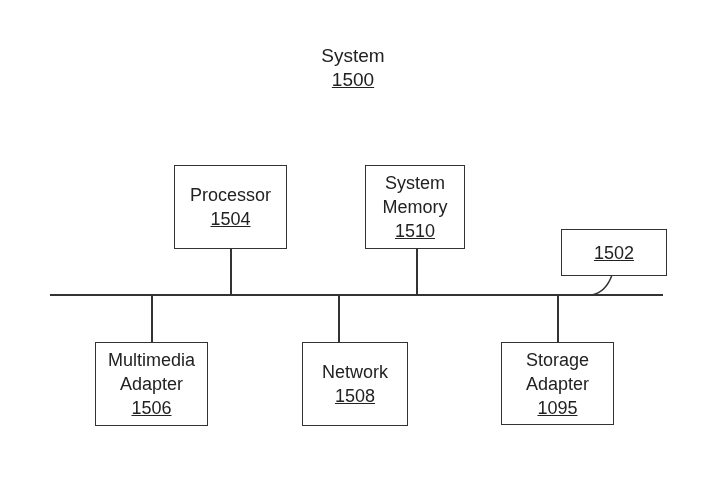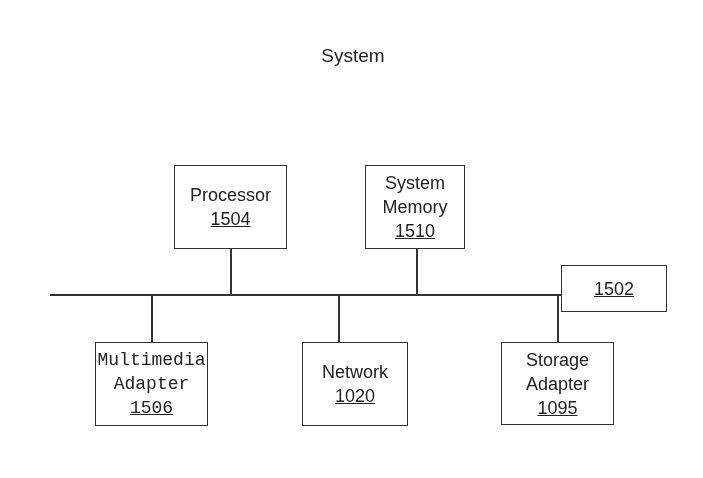--- a/index.html
+++ b/index.html
@@ -8,20 +8,21 @@
   .ul{text-decoration:underline;}
   .box{position:absolute;border:1.5px solid #333;background:#fff;box-sizing:border-box;display:flex;flex-direction:column;align-items:center;justify-content:center;font-size:18px;line-height:24px;text-align:center;}
   .line{position:absolute;background:#333;}
   svg{position:absolute;left:0;top:0;}
 </style>
 </head>
 <body>
 
 <div class="title">
   <div>System</div>
+  <div class="ul">1500</div>
 </div>
 
 <div class="line" style="left:50px;top:294px;width:613px;height:2px;"></div>
 
 <div class="line" style="left:230px;top:248px;width:1.5px;height:47px;"></div>
 <div class="line" style="left:416px;top:248px;width:1.5px;height:47px;"></div>
 <div class="line" style="left:151px;top:295px;width:1.5px;height:47px;"></div>
 <div class="line" style="left:338px;top:295px;width:1.5px;height:47px;"></div>
 <div class="line" style="left:557px;top:295px;width:1.5px;height:47px;"></div>
 
@@ -33,32 +34,32 @@
   <div>Processor</div>
   <div class="ul">1504</div>
 </div>
 
 <div class="box" style="left:365px;top:165px;width:100px;height:84px;">
   <div>System</div>
   <div>Memory</div>
   <div class="ul">1510</div>
 </div>
 
-<div class="box" style="left:561px;top:229px;width:106px;height:47px;margin-top:36px;">
+<div class="box" style="left:561px;top:229px;width:106px;height:47px;">
   <div class="ul">1502</div>
 </div>
 
-<div class="box" style="left:95px;top:342px;width:113px;height:84px;font-family:Liberation Mono, monospace;">
+<div class="box" style="left:95px;top:342px;width:113px;height:84px;">
   <div>Multimedia</div>
   <div>Adapter</div>
   <div class="ul">1506</div>
 </div>
 
 <div class="box" style="left:282px;top:342px;width:106px;height:84px;margin-left:20px;">
   <div>Network</div>
-  <div class="ul">1020</div>
+  <div class="ul">1508</div>
 </div>
 
 <div class="box" style="left:501px;top:342px;width:113px;height:83px;">
   <div>Storage</div>
   <div>Adapter</div>
   <div class="ul">1095</div>
 </div>
 
 </body></html>

